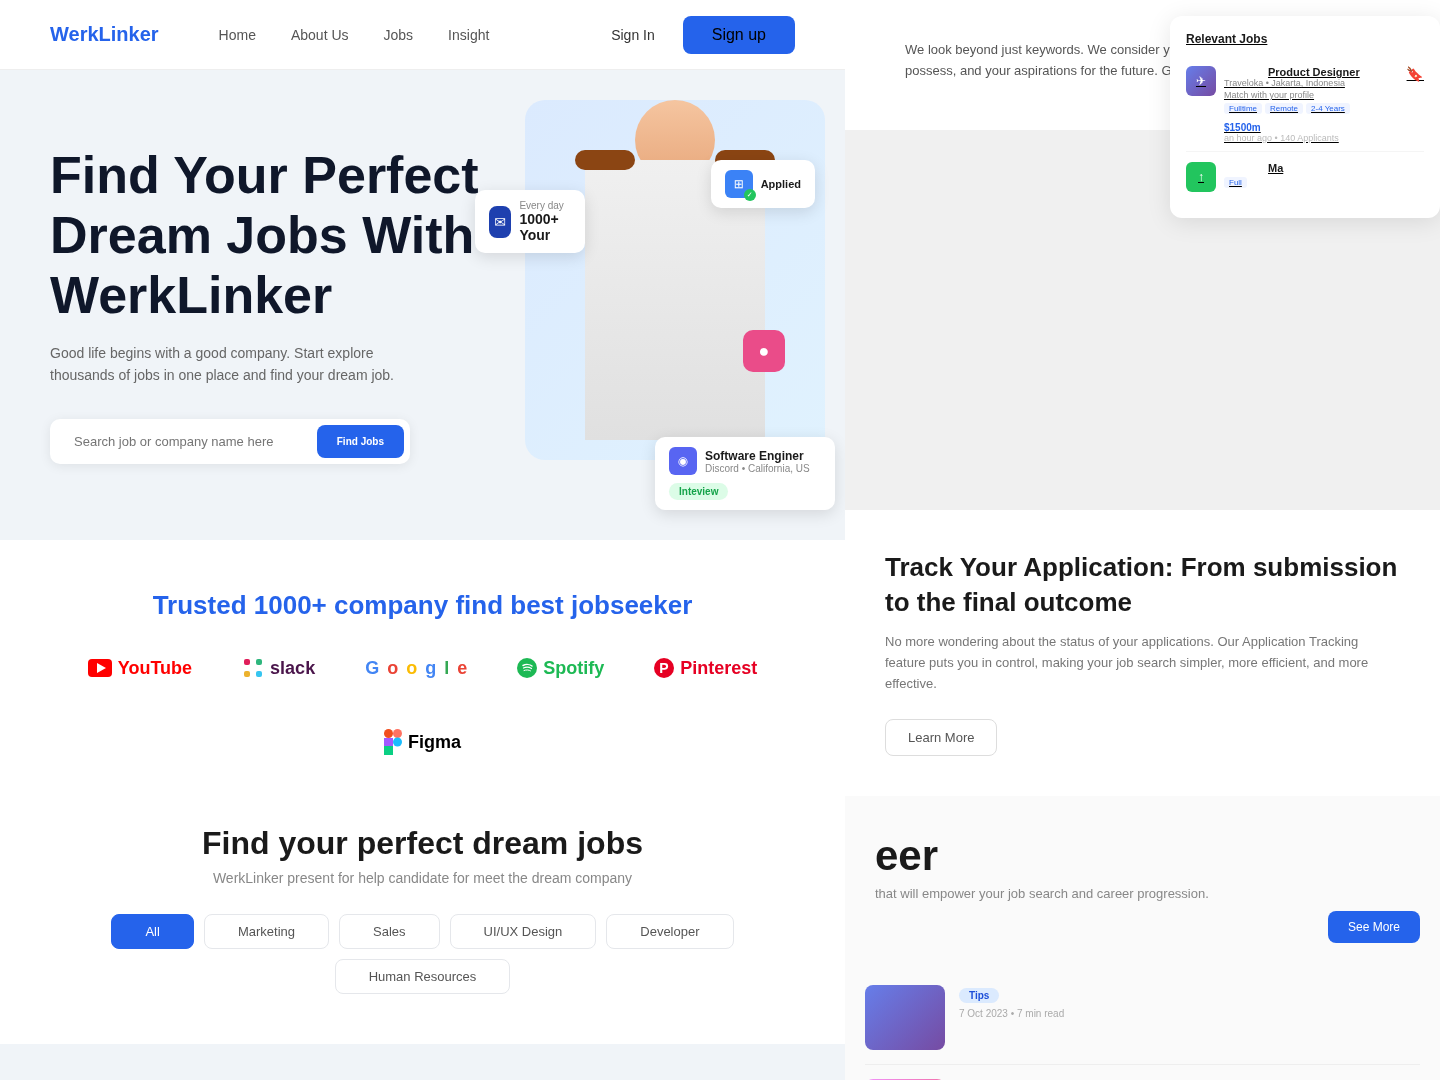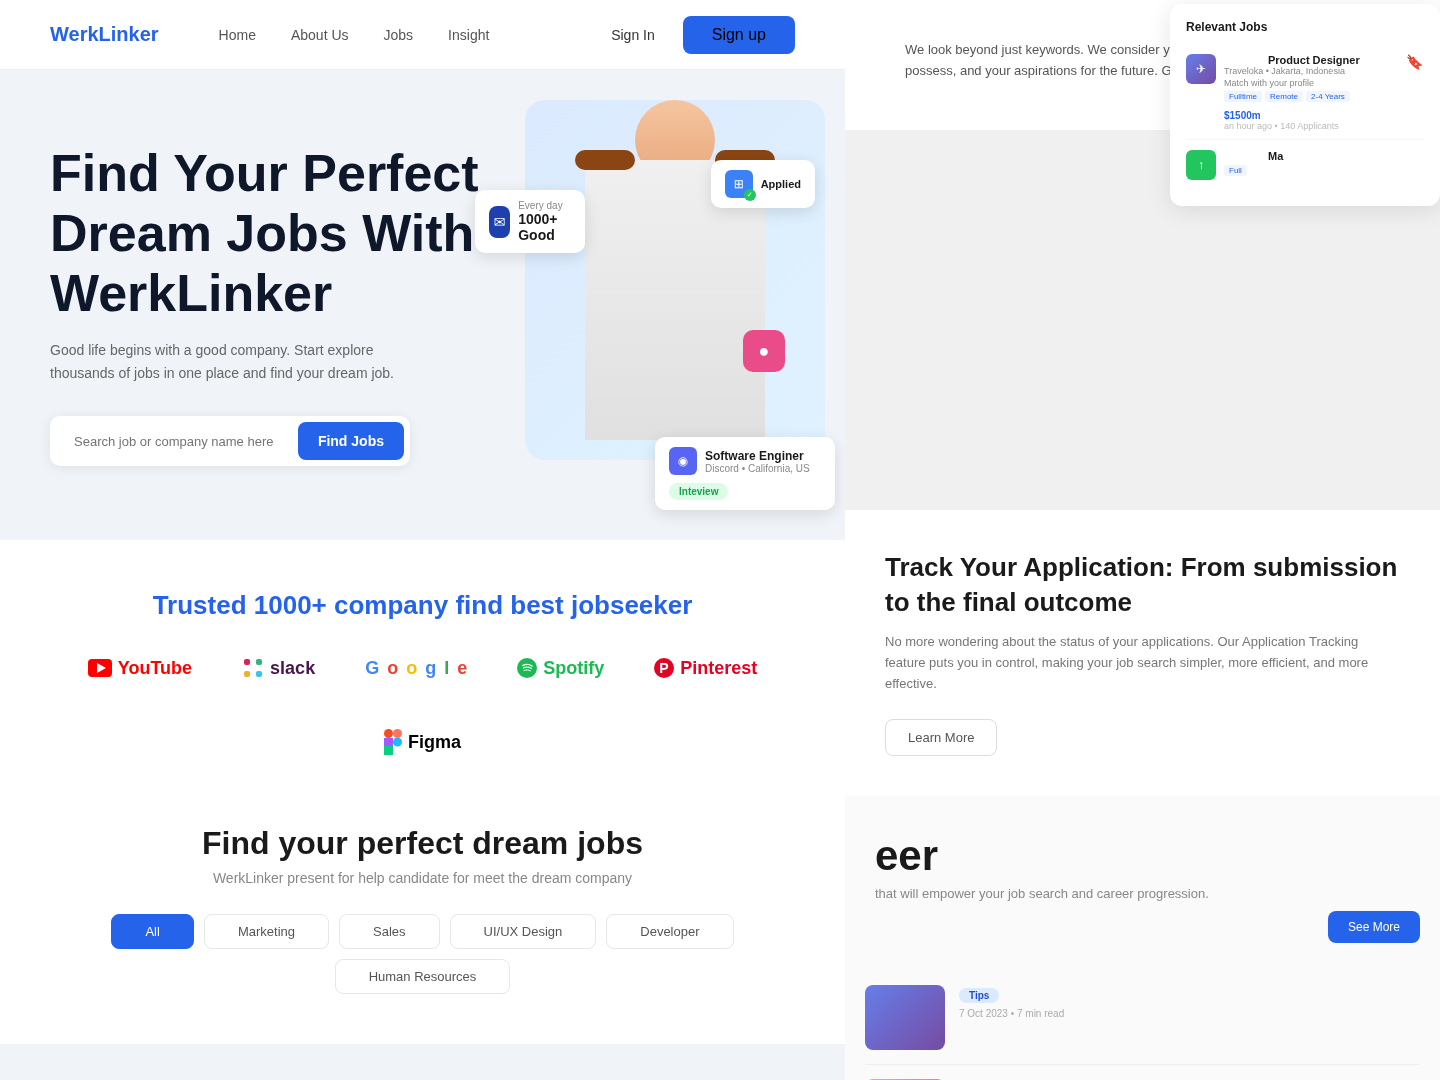--- a/index.html
+++ b/index.html
@@ -24,21 +24,21 @@
     .btn-signin { font-size: 14px; color: #333; background: none; border: none; cursor: pointer; padding: 8px 16px; }
     .btn-signup { background: #2563eb; color: #000000; border: none; border-radius: 8px; padding: 10px 29px; font-size: 16px; cursor: pointer; font-weight: 500; }
 
     
     .hero { padding: 60px 50px 60px; display: flex; align-items: center; position: relative; min-height: 470px; overflow: hidden; }
     .hero-content { max-width: 440px; z-index: 2; }
     .hero-title { font-size: 52px; font-weight: 800; color: #0f172a; line-height: 1.15; margin-bottom: 16px; }
     .hero-subtitle { font-size: 14px; color: #666; line-height: 1.6; margin-bottom: 32px; max-width: 380px; }
     .search-box { display: flex; align-items: center; background: white; border-radius: 10px; padding: 6px 6px 6px 24px; box-shadow: 0 2px 12px rgba(0,0,0,0.08); max-width: 360px; }
     .search-input { border: none; outline: none; flex: 1; font-size: 13px; color: #aaa; background: transparent; }
-    .btn-find { background: #2563eb; color: white; border: none; border-radius: 8px; padding: 11px 20px; font-size: 14px; font-weight: 600; cursor: pointer; white-space: nowrap; }
+    .btn-find { background: #2563eb; color: white; border: none; border-radius: 8px; padding: 11px 20px; font-size: 10px; font-weight: 600; cursor: pointer; white-space: nowrap; }
 
     
     .hero-illustration { position: absolute; right: 0; top: 0; bottom: 0; width: 370px; }
     .hero-bg { position: absolute; right: 20px; top: 30px; width: 300px; height: 360px; background: linear-gradient(135deg, #dbeafe 0%, #e0f2fe 100%); border-radius: 20px; }
     
     .float-card { position: absolute; background: white; border-radius: 10px; box-shadow: 0 4px 16px rgba(0,0,0,0.12); padding: 10px 14px; }
     .float-daily { right: 260px; top: 120px; display: flex; align-items: center; gap: 8px; }
     .float-daily .icon-box { width: 32px; height: 32px; background: #1e40af; border-radius: 8px; display: flex; align-items: center; justify-content: center; color: white; font-size: 14px; }
     .float-daily .text { font-size: 10px; color: #888; }
     .float-daily .count { font-size: 14px; font-weight: 700; color: #1a1a1a; }
@@ -164,21 +164,21 @@
             <div style="position:absolute; top:60px; left:50%; transform:translateX(-50%); width:180px; height:280px; background:linear-gradient(180deg,#f0f0f0,#e0e0e0); border-radius:10px 10px 0 0;"></div>
             <div style="position:absolute; top:50px; left:10px; width:60px; height:20px; background:#8B4513; border-radius:20px;"></div>
             <div style="position:absolute; top:50px; right:10px; width:60px; height:20px; background:#8B4513; border-radius:20px;"></div>
           </div>
         </div>
 
         <div class="float-card float-daily">
           <div class="icon-box">✉</div>
           <div>
             <div class="text">Every day</div>
-            <div class="count">1000+ Good</div>
+            <div class="count">1000+ Your</div>
           </div>
         </div>
 
         <div class="float-card float-applied" style="top:90px; right:30px;">
           <div class="app-icon">
             ⊞
             <span class="check">✓</span>
           </div>
           <span class="app-text">Applied</span>
         </div>
@@ -276,21 +276,21 @@
       </div>
     </section>
   </div>
 
   <div class="right-section">
     <div class="right-inner">
 
       <div style="background:white; padding:20px 30px 20px; min-height:130px; position:relative;">
         <p class="scroll-hint">We look beyond just keywords. We consider your career history, the skills you possess, and your aspirations for the future. Get updated daily via application</p>
 
-        <div class="relevant-jobs-panel" style="position:absolute; top:4px; right:0; width:270px;">
+        <div class="relevant-jobs-panel" style="position:absolute; top:16px; right:0; width:270px;text-decoration:underline;">
           <div class="rj-title">Relevant Jobs</div>
           <div class="rj-item">
             <div class="rj-icon">✈</div>
             <div class="rj-info">
               <div class="rj-job-title">Product Designer</div>
               <div class="rj-company">Traveloka • Jakarta, Indonesia</div>
               <div class="rj-match">Match with your profile</div>
               <div class="rj-tags">
                 <span class="rj-tag">Fulltime</span>
                 <span class="rj-tag">Remote</span>

